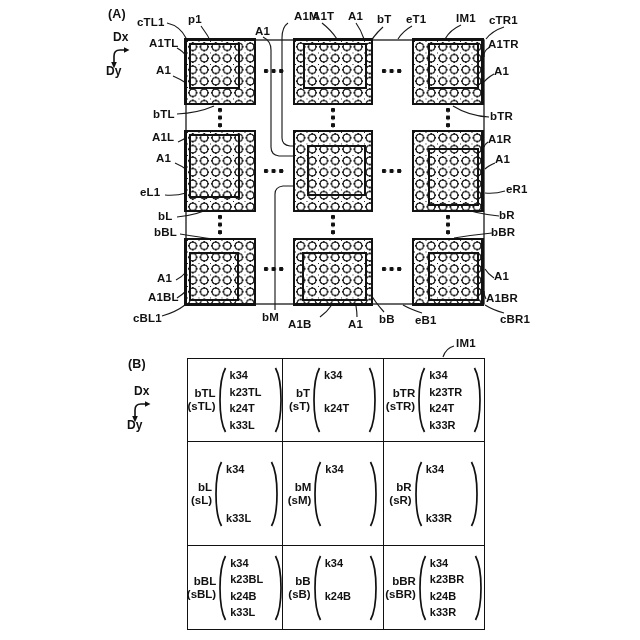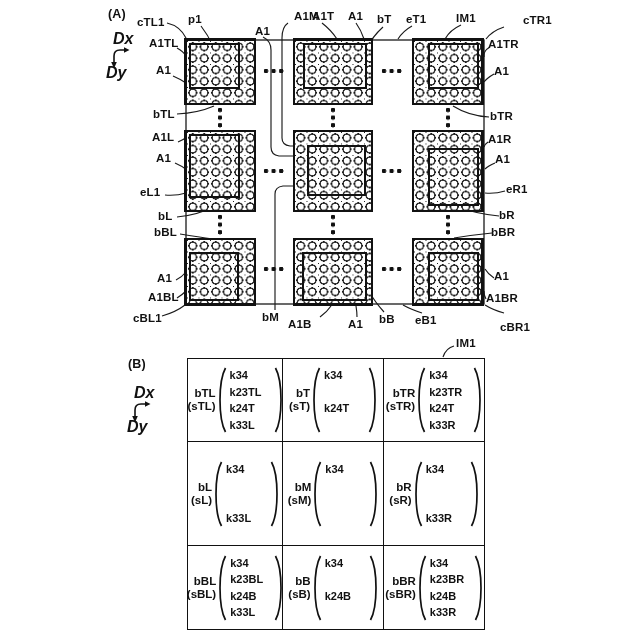--- a/index.html
+++ b/index.html
@@ -32,21 +32,21 @@
     grid-template-columns:95px 101px 100px;grid-template-rows:83px 104px 83px;
     border:1.7px solid #111;}
   .cell{box-sizing:border-box;border-right:1.4px solid #111;border-bottom:1.4px solid #111;
     display:flex;align-items:center;justify-content:center;gap:1px;background:#fff;}
   .cell.lastcol{border-right:none;} .cell.lastrow{border-bottom:none;}
   .cname{text-align:right;font-size:11.5px;font-weight:bold;line-height:13px;margin-right:1px;}
   .terms{height:64px;display:flex;flex-direction:column;justify-content:space-between;
     font-size:11px;font-weight:bold;line-height:14px;min-width:42px;text-align:left;padding:0 1px 0 2px;}
   .terms span{display:block;height:14px;}
   .par{flex:0 0 auto;}
-  .axis-lbl{position:absolute;font-size:16px;font-weight:bold;font-style:italic;}
+  .axis-lbl{position:absolute;font-size:12px;font-weight:bold;}
 </style>
 </head>
 <body>
 
 <div id="page">
 
   <svg class="overlay" width="640" height="345" viewBox="0 0 640 345">
     <g fill="none" stroke="#1a1a1a" stroke-width="1.15">
       <rect x="186" y="40" width="298" height="264" stroke-width="1.3"></rect>
       <path d="M167,23 Q180,26 186,38"></path>
@@ -141,38 +141,38 @@
 
   <div class="lbl" style="left:137px;top:16px">cTL1</div>
   <div class="lbl" style="left:188px;top:13px">p1</div>
   <div class="lbl" style="left:255px;top:25px">A1</div>
   <div class="lbl" style="left:294px;top:10px">A1M</div>
   <div class="lbl" style="left:312px;top:10px">A1T</div>
   <div class="lbl" style="left:348px;top:10px">A1</div>
   <div class="lbl" style="left:377px;top:13px">bT</div>
   <div class="lbl" style="left:406px;top:13px">eT1</div>
   <div class="lbl" style="left:456px;top:12px">IM1</div>
-  <div class="lbl" style="left:523px;top:14px">cTR1</div>
+  <div class="lbl" style="left:489px;top:14px">cTR1</div>
   <div class="lbl" style="left:149px;top:37px">A1TL</div>
   <div class="lbl" style="left:156px;top:64px">A1</div>
   <div class="lbl" style="left:153px;top:108px">bTL</div>
   <div class="lbl" style="left:152px;top:131px">A1L</div>
   <div class="lbl" style="left:156px;top:152px">A1</div>
   <div class="lbl" style="left:140px;top:186px">eL1</div>
   <div class="lbl" style="left:158px;top:210px">bL</div>
   <div class="lbl" style="left:154px;top:226px">bBL</div>
   <div class="lbl" style="left:157px;top:272px">A1</div>
   <div class="lbl" style="left:148px;top:291px">A1BL</div>
   <div class="lbl" style="left:133px;top:312px">cBL1</div>
   <div class="lbl" style="left:262px;top:311px">bM</div>
   <div class="lbl" style="left:288px;top:318px">A1B</div>
   <div class="lbl" style="left:348px;top:318px">A1</div>
   <div class="lbl" style="left:379px;top:313px">bB</div>
   <div class="lbl" style="left:415px;top:314px">eB1</div>
-  <div class="lbl" style="left:500px;top:321px">cBR1</div>
+  <div class="lbl" style="left:500px;top:313px">cBR1</div>
   <div class="lbl" style="left:488px;top:38px">A1TR</div>
   <div class="lbl" style="left:494px;top:65px">A1</div>
   <div class="lbl" style="left:490px;top:110px">bTR</div>
   <div class="lbl" style="left:488px;top:133px">A1R</div>
   <div class="lbl" style="left:495px;top:153px">A1</div>
   <div class="lbl" style="left:506px;top:183px">eR1</div>
   <div class="lbl" style="left:499px;top:209px">bR</div>
   <div class="lbl" style="left:491px;top:226px">bBR</div>
   <div class="lbl" style="left:494px;top:270px">A1</div>
   <div class="lbl" style="left:486px;top:292px">A1BR</div>

